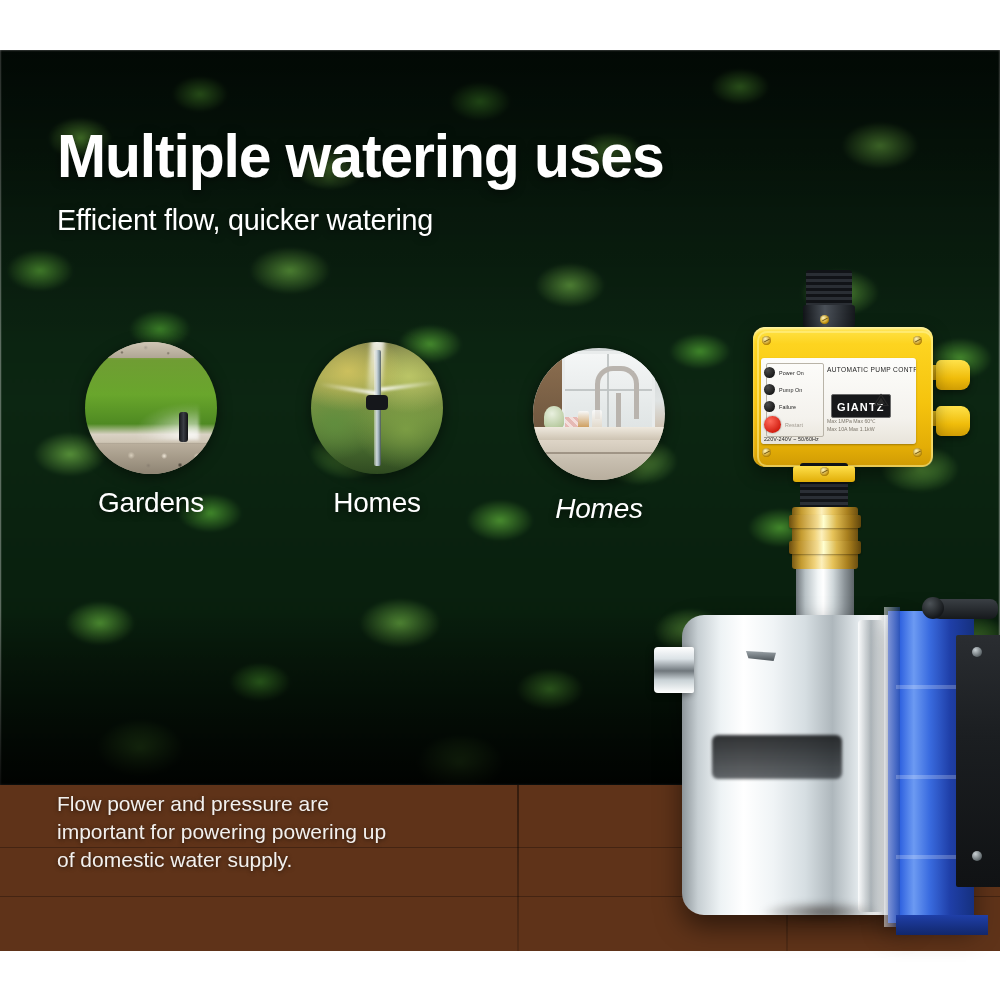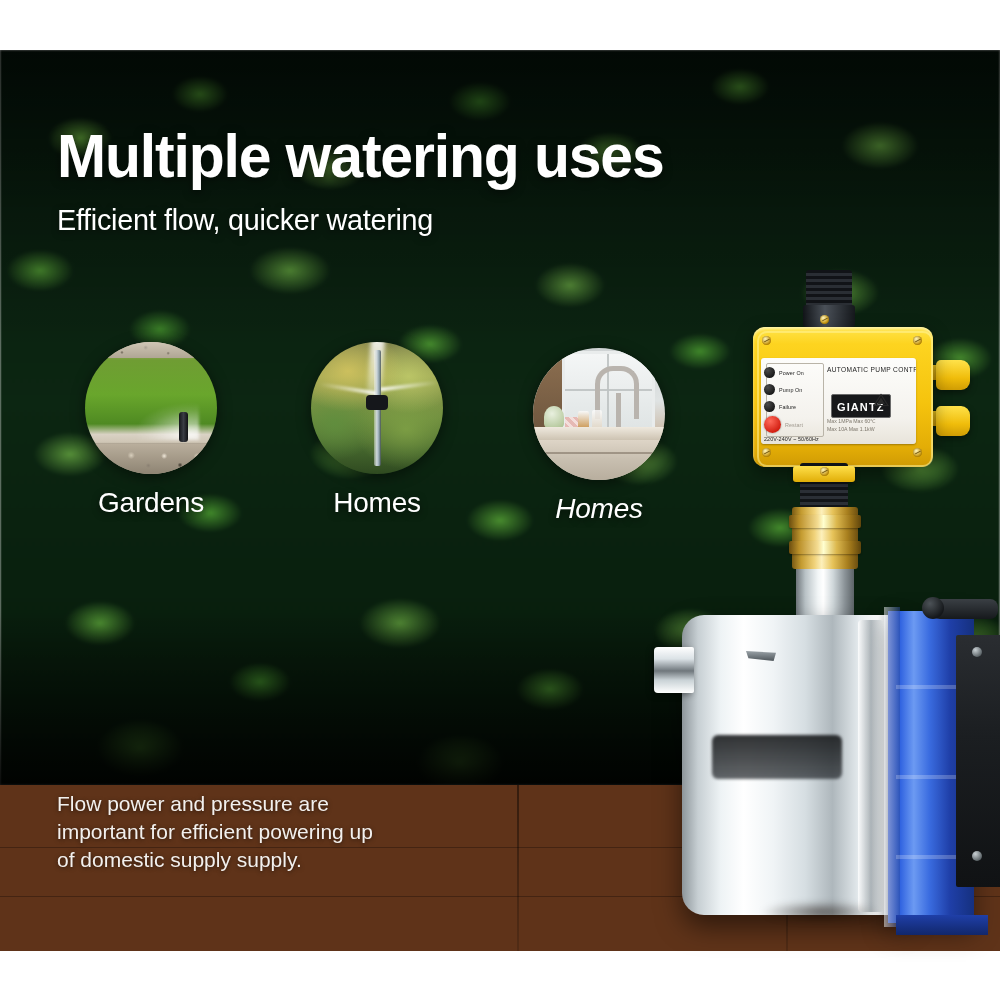--- a/index.html
+++ b/index.html
@@ -718,21 +718,21 @@
         <div class="bottle"></div>
         <div class="bottle2"></div>
         <div class="counter"></div>
         <div class="cabinet"></div>
         <div class="cab-seam"></div>
       </div>
     </div>
     <div class="use-label">Homes</div>
   </div>
 
-  <div class="body-copy">Flow power and pressure are important for efficient powering up of domestic supply supply.</div>
+  <div class="body-copy">Flow power and pressure are important for powering powering up of domestic water supply.</div>
 
   <div class="pump-wrap">
 
     <div class="top-nipple"></div>
     <div class="top-nipple-collar"></div>
 
     <div class="gland-neck" style="left:268px; top:150px;"></div>
     <div class="gland" style="left:276px; top:145px;"></div>
     <div class="gland-neck" style="left:268px; top:196px;"></div>
     <div class="gland" style="left:276px; top:191px;"></div>

